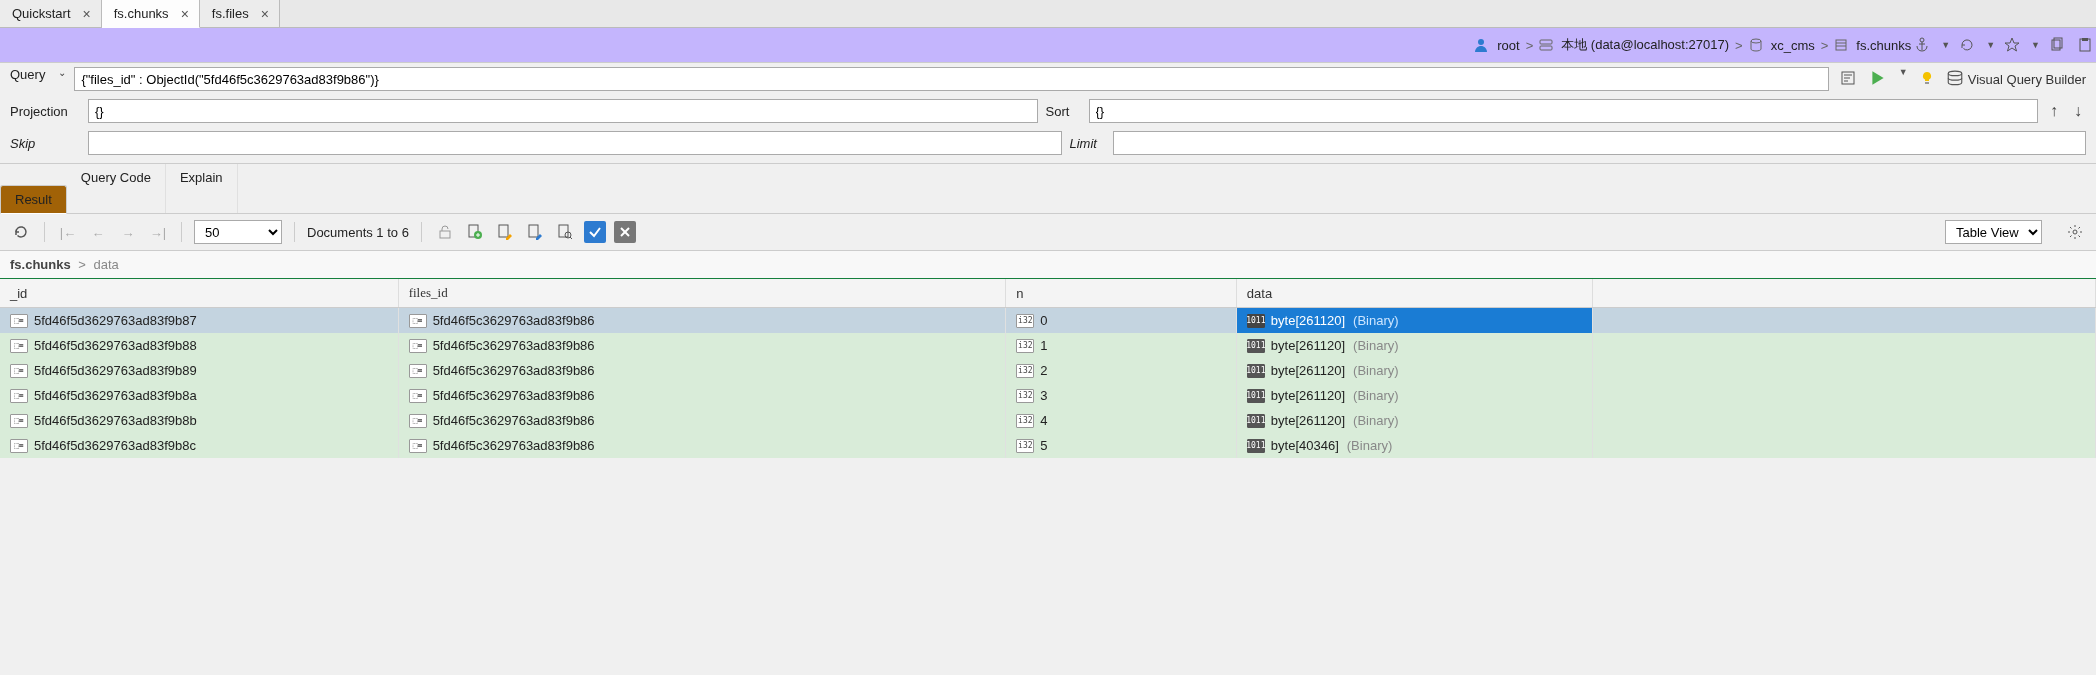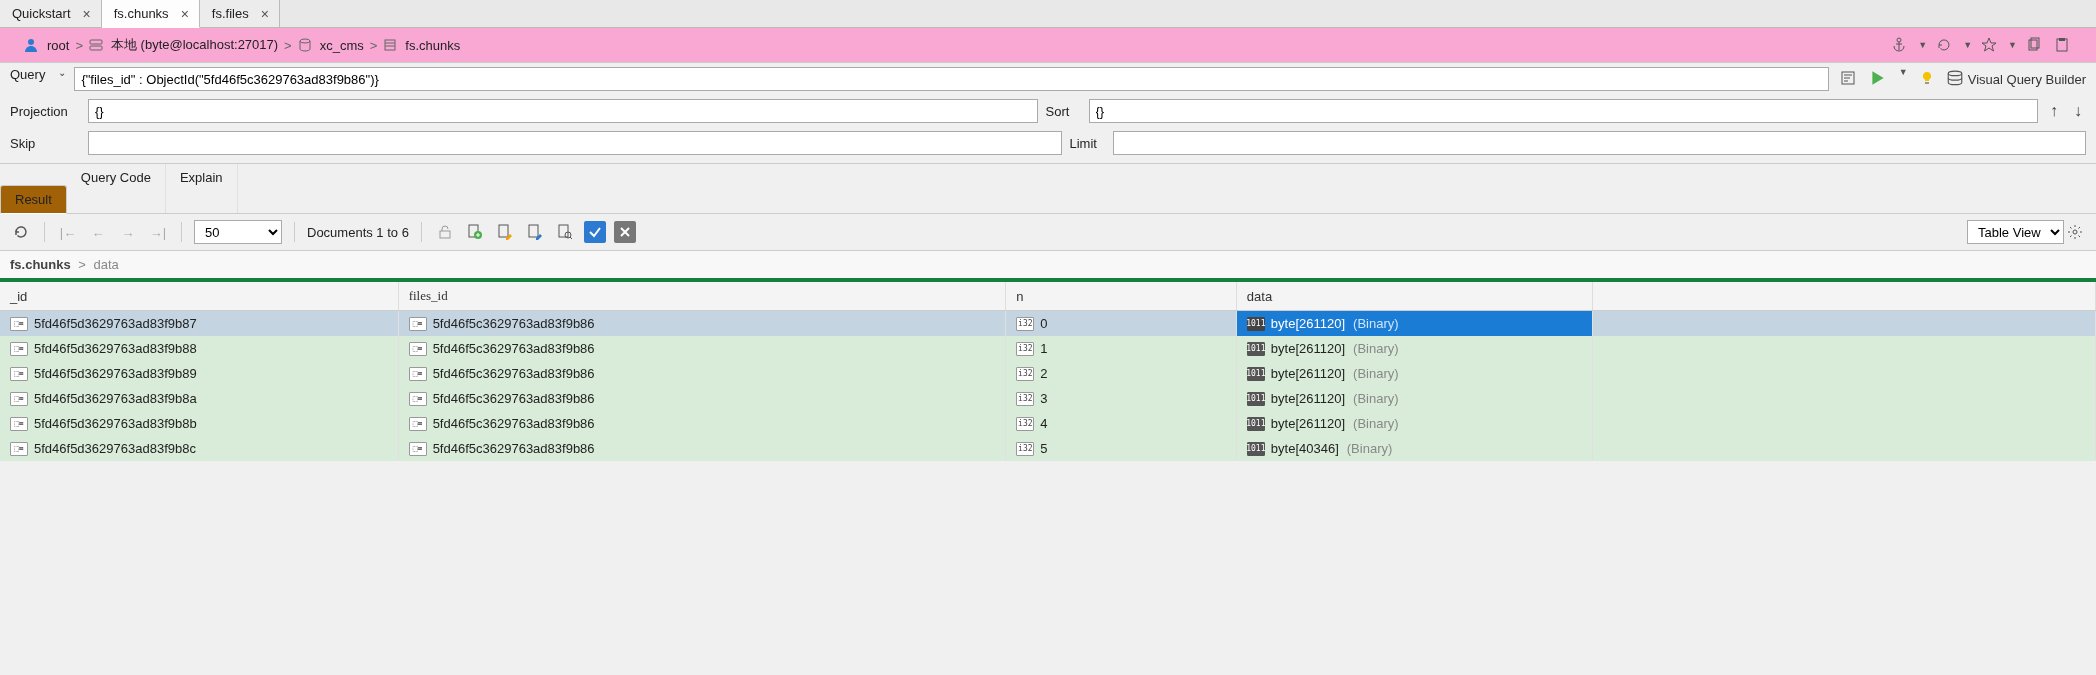--- a/index.html
+++ b/index.html
@@ -6,21 +6,21 @@
 body { background: #f0f0f0; color: #222; }
 
 
 .tabs { display: flex; background: #e8e8e8; border-bottom: 1px solid #bbb; height: 28px; }
 .tab { display: flex; align-items: center; padding: 0 8px 0 12px; border-right: 1px solid #bbb; cursor: pointer; background: #ececec; justify-content: flex-end; }
 .tab.active { background: #fdfdfd; border-bottom: 1px solid #fdfdfd; margin-bottom: -1px; }
 .tab span.lbl { margin-right: 10px; }
 .tab .close { color: #555; font-size: 14px; line-height: 1; padding: 0 2px; }
 
 
-.topbar { display: flex; align-items: center; justify-content: space-between; padding: 6px 23px; background: #f9a8d4; border-bottom: 1px solid #ccc; }
+.topbar { display: flex; align-items: center; justify-content: flex-end; padding: 6px 0; background: #c4b5fd; border-bottom: 1px solid #ccc; }
 .crumbs { display: flex; align-items: center; gap: 6px; flex-wrap: wrap; }
 .crumbs .sep { color: #666; }
 .crumb-icon { display: inline-flex; align-items: center; margin-right: 2px; }
 .right-tools { display: flex; align-items: center; gap: 6px; }
 .icon-btn { display: inline-flex; align-items: center; justify-content: center; width: 22px; height: 22px; cursor: pointer; border-radius: 2px; }
 .caret { font-size: 9px; color: #555; margin-left: 2px; }
 
 
 .query-row { display: flex; padding: 4px 10px; gap: 8px; background: #f0f0f0; }
 .query-row .label { min-width: 40px; }
@@ -31,40 +31,40 @@
 
 .ps-row { display: flex; align-items: center; padding: 4px 10px; gap: 8px; background: #f0f0f0; }
 .ps-row .label { min-width: 70px; }
 .ps-row input { border: 1px solid #aaa; background: #fff; padding: 3px 6px; height: 24px; font-size: 13px; }
 .proj-input { flex: 1; }
 .sort-input { flex: 1; }
 .arrow-btn { cursor: pointer; font-size: 16px; color: #444; padding: 0 4px; }
 
 
 .sl-row { display: flex; align-items: center; padding: 4px 10px 8px; gap: 8px; background: #f0f0f0; border-bottom: 1px solid #ccc; }
-.sl-row .label { min-width: 70px; }
+.sl-row .label { min-width: 70px; font-style: italic; }
 .sl-row input { border: 1px solid #aaa; background: #fff; padding: 3px 6px; height: 24px; font-size: 13px; }
 .skip-input { flex: 1; }
 .limit-input { flex: 1; }
 
 
 .result-tabs { display: flex; background: #f0f0f0; border-bottom: 1px solid #ccc; }
 .result-tab { padding: 6px 14px; cursor: pointer; border-right: 1px solid #e0e0e0; }
 .result-tab.active { background: #a16207; border: 1px solid #ccc; border-bottom: 1px solid #fff; margin-bottom: -1px; border-top-left-radius: 3px; border-top-right-radius: 3px; margin-top: 21px; }
 
 
 .result-toolbar { display: flex; align-items: center; justify-content: space-between; padding: 6px 10px; background: #f0f0f0; border-bottom: 1px solid #ccc; }
 .rt-left { display: flex; align-items: center; gap: 8px; }
 .page-size { border: 1px solid #aaa; background: #fff; padding: 2px 6px; height: 24px; width: 88px; }
 .vsep { width: 1px; height: 20px; background: #ccc; margin: 0 4px; }
-.rt-right { display: flex; align-items: center; gap: 0; }
+.rt-right { display: flex; align-items: center; gap: 22px; }
 .view-select { border: 1px solid #aaa; background: #fff; padding: 2px 6px; height: 24px; }
 
 
-.table-crumb { padding: 6px 10px; background: #f8f8f8; border-bottom: 4px solid #15803d; font-weight: bold; color: #444; }
+.table-crumb { padding: 6px 10px; background: #f8f8f8; border-bottom: 1px solid #15803d; font-weight: bold; color: #444; }
 .table-crumb .sub { color: #888; font-weight: normal; margin-left: 4px; }
 
 
 .data-table { width: 100%; border-collapse: collapse; background: #5eead4; }
 .data-table th { text-align: left; padding: 6px 10px; background: #f4f4f4; border-bottom: 1px solid #ccc; border-right: 1px solid #ddd; font-weight: normal; color: #333; }
 .data-table td { padding: 5px 10px; border-right: 1px solid #e0e0e0; }
 .data-table tr.row td { background: #d9ecd9; }
 .data-table tr.row-sel td { background: #c4d4e0; }
 .data-table td.cell-sel { background: #1a7cd4 !important; color: #fff; }
 .cell-inner { display: flex; align-items: center; gap: 6px; }
@@ -109,21 +109,21 @@
         </svg>
     </span>
     <span>root</span>
     <span class="sep">&gt;</span>
     <span class="crumb-icon">
       <svg width="14" height="14" viewBox="0 0 14 14">
           <rect x="1" y="2" width="12" height="4" rx="1" fill="none" stroke="#666"></rect>
           <rect x="1" y="8" width="12" height="4" rx="1" fill="none" stroke="#666"></rect>
         </svg>
     </span>
-    <span>本地 (byte@localhost:27017)</span>
+    <span>本地 (data@localhost:27017)</span>
     <span class="sep">&gt;</span>
     <span class="crumb-icon">
       <svg width="14" height="14" viewBox="0 0 14 14">
           <ellipse cx="7" cy="3" rx="5" ry="2" fill="none" stroke="#666"></ellipse>
           <path d="M2 3v8c0 1.1 2.2 2 5 2s5-.9 5-2V3" fill="none" stroke="#666"></path>
         </svg>
     </span>
     <span>xc_cms</span>
     <span class="sep">&gt;</span>
     <span class="crumb-icon">

